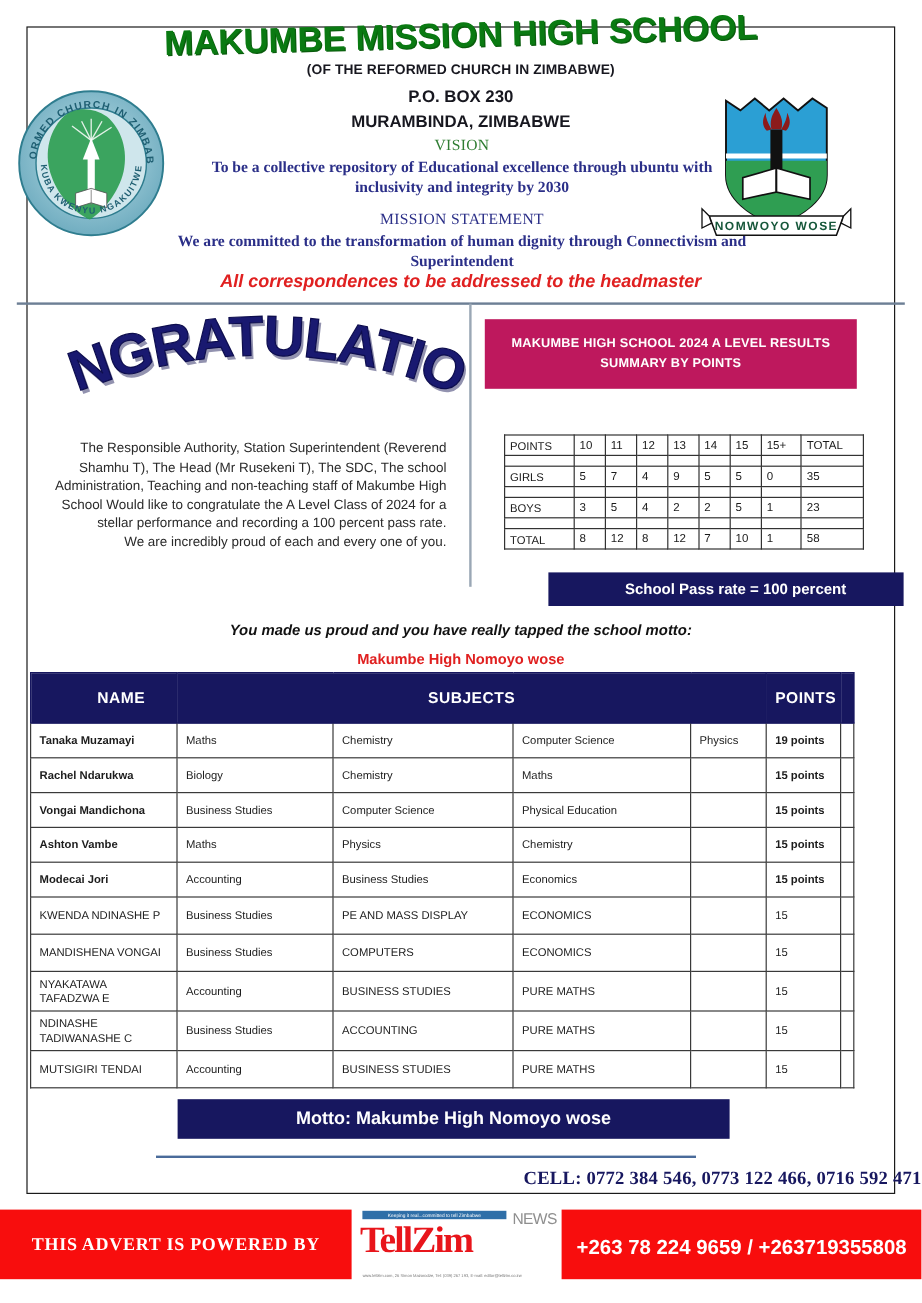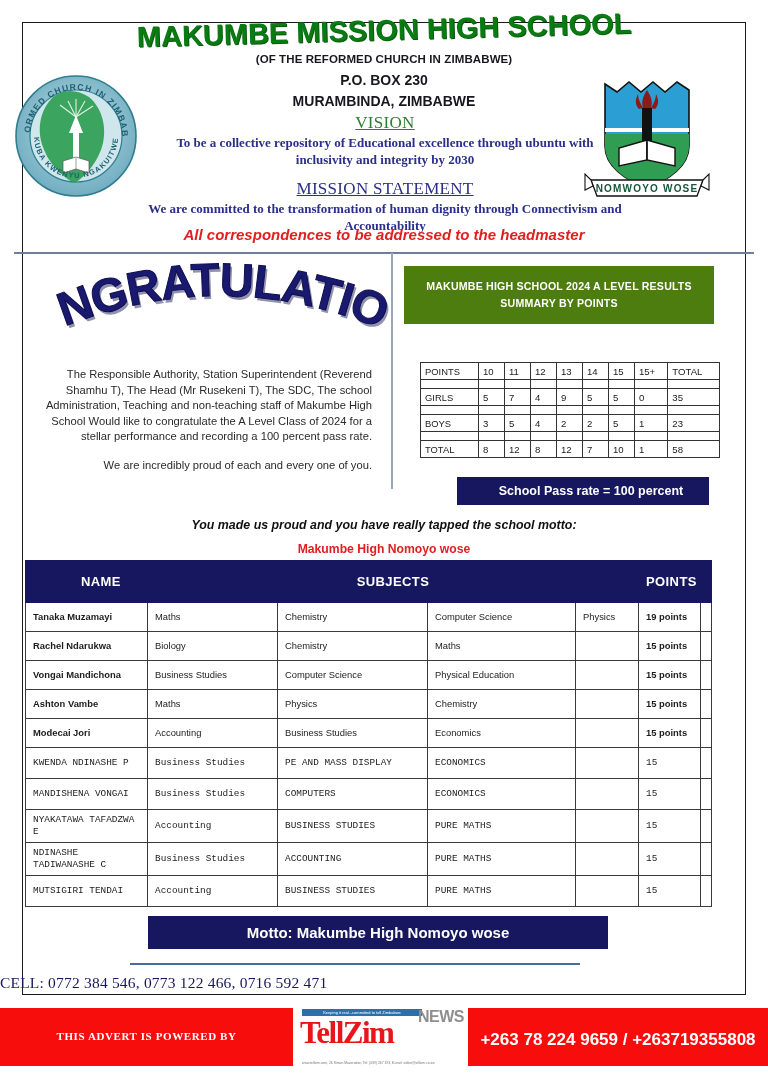--- a/index.html
+++ b/index.html
@@ -47,21 +47,21 @@
     position:absolute; left:0; right:0; top:93px;
     text-align:center; font-size:14px; font-weight:bold; color:#17171f;
   }
 
   .vm-block{
     position:absolute; left:120px; top:113px; width:530px;
     text-align:center;
     font-family:"Liberation Serif", serif;
     color:#2b2f88;
   }
-  .vm-head{ font-size:17px; color:#2f7d32; letter-spacing:.3px; margin-bottom:1px;text-decoration:underline;}
+  .vm-head{ font-size:13px; color:#2f7d32; letter-spacing:.3px; margin-bottom:1px;}
   .vm-head.mission{ color:#2b2f88; }
   .vm-body{ font-size:13px; font-weight:bold; line-height:17px; color:#2b2f88;}
   .vm-gap{ height:11px; }
   .clip-wrap{ width:530px; overflow:hidden; }
   .clip-line{ white-space:nowrap; }
 
   .headmaster{
     position:absolute; left:0; right:0; top:226px;
     text-align:center;
     font-size:15px; font-weight:bold; font-style:italic;
@@ -94,27 +94,27 @@
     width:320px; height:82px;
   }
   .congrats svg{ width:100%; height:100%; overflow:visible; }
 
   .body-para{
     position:absolute; left:32px; top:367px; width:340px;
     text-align:center;
     font-size:11.2px; line-height:15.5px; color:#2a2a2a;
   }
   .body-para p{ margin:0;text-align:right; }
-  .body-para p.second{ margin-top:13px; }
+  .body-para p.second{ }
 
   
   .sum-title{
     position:absolute; left:404px; top:266px;
     width:310px; height:58px;
-    background:#4d7c0f;
+    background:#be185d;
     color:#fff;
     display:flex; flex-direction:column;
     align-items:center; justify-content:center;
     font-size:10.6px; font-weight:bold; letter-spacing:.2px;
     line-height:17px; text-align:center;
   }
   table.sumtab{
     position:absolute; left:420px; top:362px;
     width:300px;
     border-collapse:collapse;
@@ -124,21 +124,21 @@
     border:1px solid #333;
     padding:2px 4px;
     height:17px;
     white-space:nowrap;
   }
   table.sumtab tr.spacer td{ height:9px; padding:0; }
   table.sumtab td.lab{ font-size:9.4px; }
 
   .passrate{
     position:absolute; left:457px; top:477px;
-    width:252px; height:28px;
+    width:296px; height:28px;
     background:#17175f; color:#fff;
     display:flex; align-items:center; justify-content:center;
     font-size:12.5px; font-weight:bold;padding-left:16px;
   }
 
   
   .proud{
     position:absolute; left:0; right:0; top:518px;
     text-align:center;
     font-size:12.4px; font-weight:bold; font-style:italic; color:#111;
@@ -174,53 +174,53 @@
     border:1.2px solid #17175f;
     letter-spacing:.4px;
   }
   .mtable thead th.hname{ text-align:center;padding-left:36px; }
   .mtable tbody td.nm{ font-weight:bold; }
   .mtable tbody td.pts{ font-weight:bold; }
   .mtable tbody tr.up td{ font-weight:normal; }
   .mtable tbody tr.up td.nm{ font-weight:normal; }
   .mtable tbody tr.up td.pts{ font-weight:normal; }
   .row-tall td{ height:29px; }
-  .row-tall2 td{ height:31px;font-family:Liberation Mono, monospace; }
+  .row-tall2 td{ height:31px; }
 
   
   .motto-bar{
     position:absolute; left:148px; top:916px;
     width:460px; height:33px;
     background:#17175f; color:#fff;
     display:flex; align-items:center; justify-content:center;
     font-size:15px; font-weight:bold;
   }
   .hr-foot{
     position:absolute; left:130px; top:963px;
     width:450px; height:2px; background:#4a6b9a;
   }
   .cell-line{
     position:absolute; left:0; right:0; top:974px;
-    text-align:left;
+    text-align:right;
     font-family:"Liberation Serif", serif;
-    font-size:15.5px; font-weight:normal; color:#17175f;
+    font-size:15.5px; font-weight:bold; color:#17175f;
     letter-spacing:.2px;
   }
 
   
   .adv-left{
     position:absolute; left:0; top:1008px;
     width:293px; height:58px;
     background:#f80d0d;
   }
   .adv-left span{
     position:absolute; left:0; right:0; top:22px;
     text-align:center;
     font-family:"Liberation Serif", serif;
-    font-size:11px; font-weight:bold; color:#fff;
+    font-size:15px; font-weight:bold; color:#fff;
     letter-spacing:.6px;
   }
   .adv-right{
     position:absolute; left:468px; top:1008px;
     width:300px; height:58px;
     background:#f80d0d;
   }
   .adv-right span{
     position:absolute; left:0; right:0; top:22px;
     text-align:center;
@@ -233,21 +233,21 @@
   }
   .tz-tag{
     position:absolute; left:6px; top:3px;
     width:120px; height:7px;
     background:#2f6fa8;
     color:#fff; font-size:4px; text-align:center; line-height:7px;
     overflow:hidden; white-space:nowrap;
   }
   .tz-news{
     position:absolute; right:4px; top:2px;
-    font-size:16px; font-weight:bold; color:#8e8e8e;
+    font-size:13px; font-weight:normal; color:#8e8e8e;
     font-family:"Liberation Sans", sans-serif;
     letter-spacing:-.5px;
   }
   .tz-main{
     position:absolute; left:4px; top:10px;
     font-size:31px; font-weight:bold; color:#e8151b;
     font-family:"Liberation Serif", serif;
     letter-spacing:-1.5px;
     line-height:34px;
   }
@@ -269,21 +269,21 @@
 
 <div class="vm-block">
   <div class="vm-head">VISION</div>
   <div class="vm-body">To be a collective repository of Educational excellence through ubuntu with</div>
   <div class="vm-body">inclusivity and integrity by 2030</div>
   <div class="vm-gap"></div>
   <div class="vm-head mission">MISSION STATEMENT</div>
   <div class="clip-wrap">
     <div class="vm-body clip-line">We are committed to the transformation of human dignity through Connectivism and</div>
   </div>
-  <div class="vm-body">Accountability</div>
+  <div class="vm-body">Superintendent</div>
 </div>
 
 <div class="headmaster">All correspondences to be addressed to the headmaster</div>
 <div class="hr-main"></div>
 
 <div class="seal">
   <svg viewBox="0 0 126 126">
     <defs>
       <path id="arcTop" d="M 17,63 A 46,46 0 0 1 109,63"></path>
       <path id="arcBot" d="M 21,63 A 42,42 0 0 0 105,63"></path>

